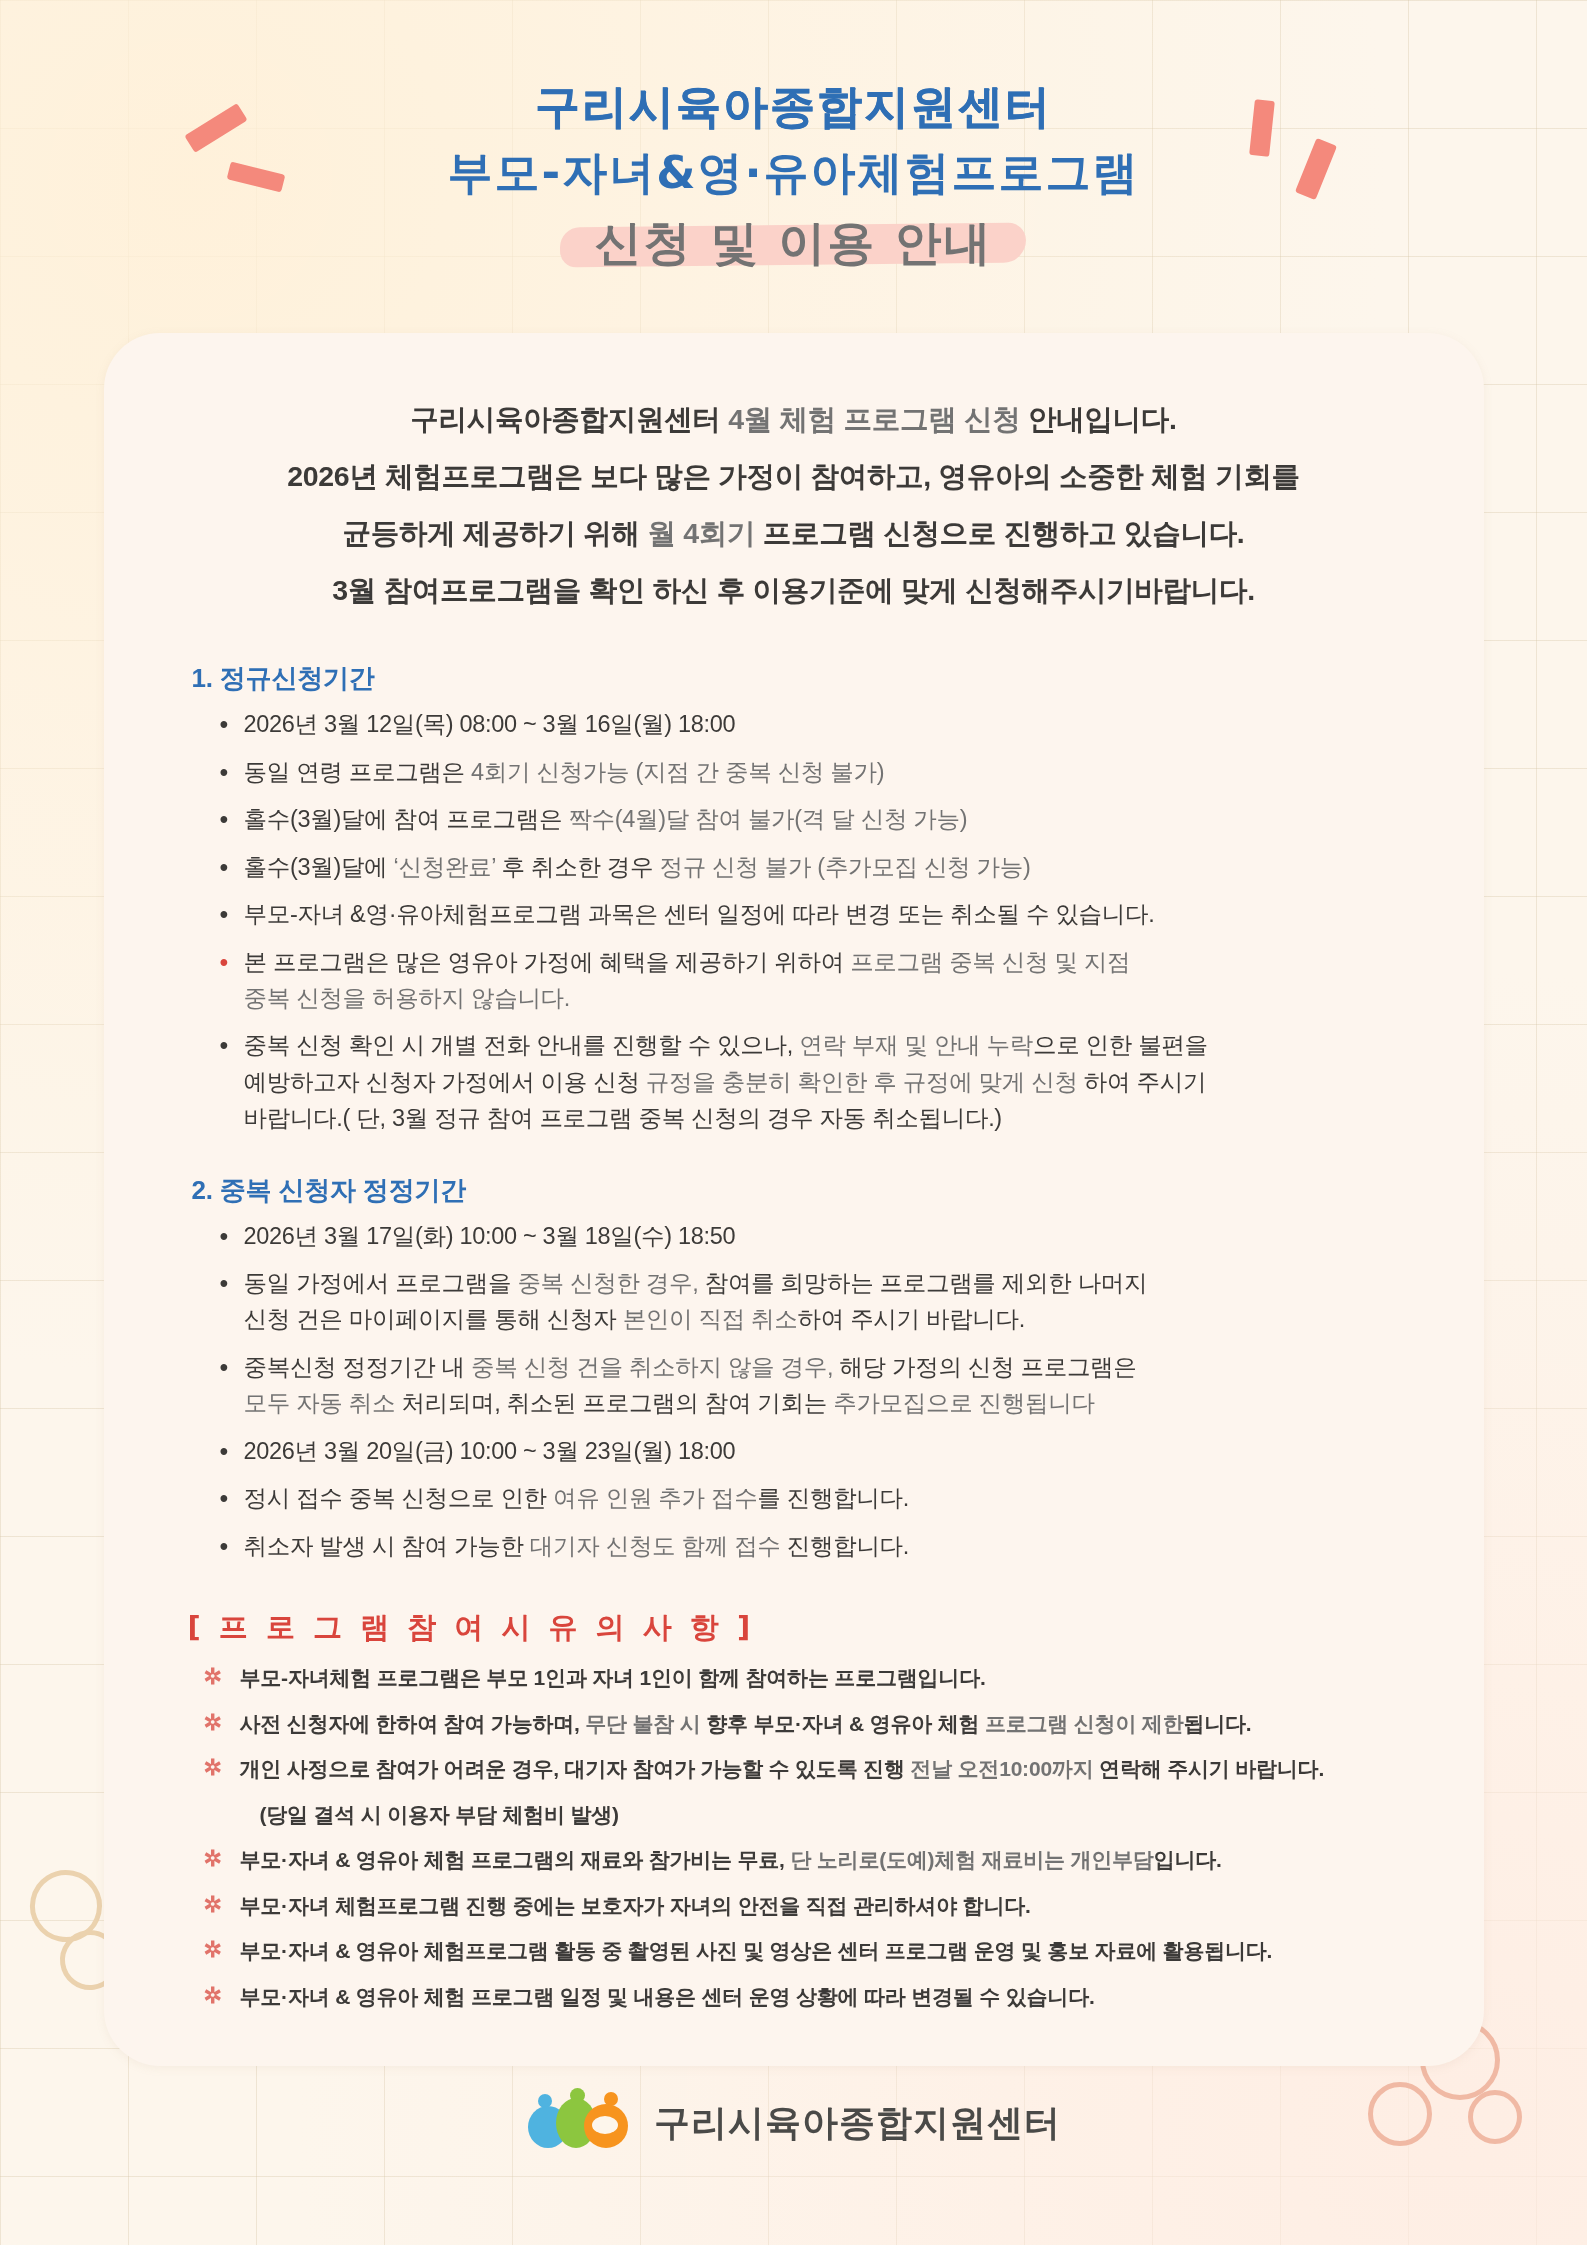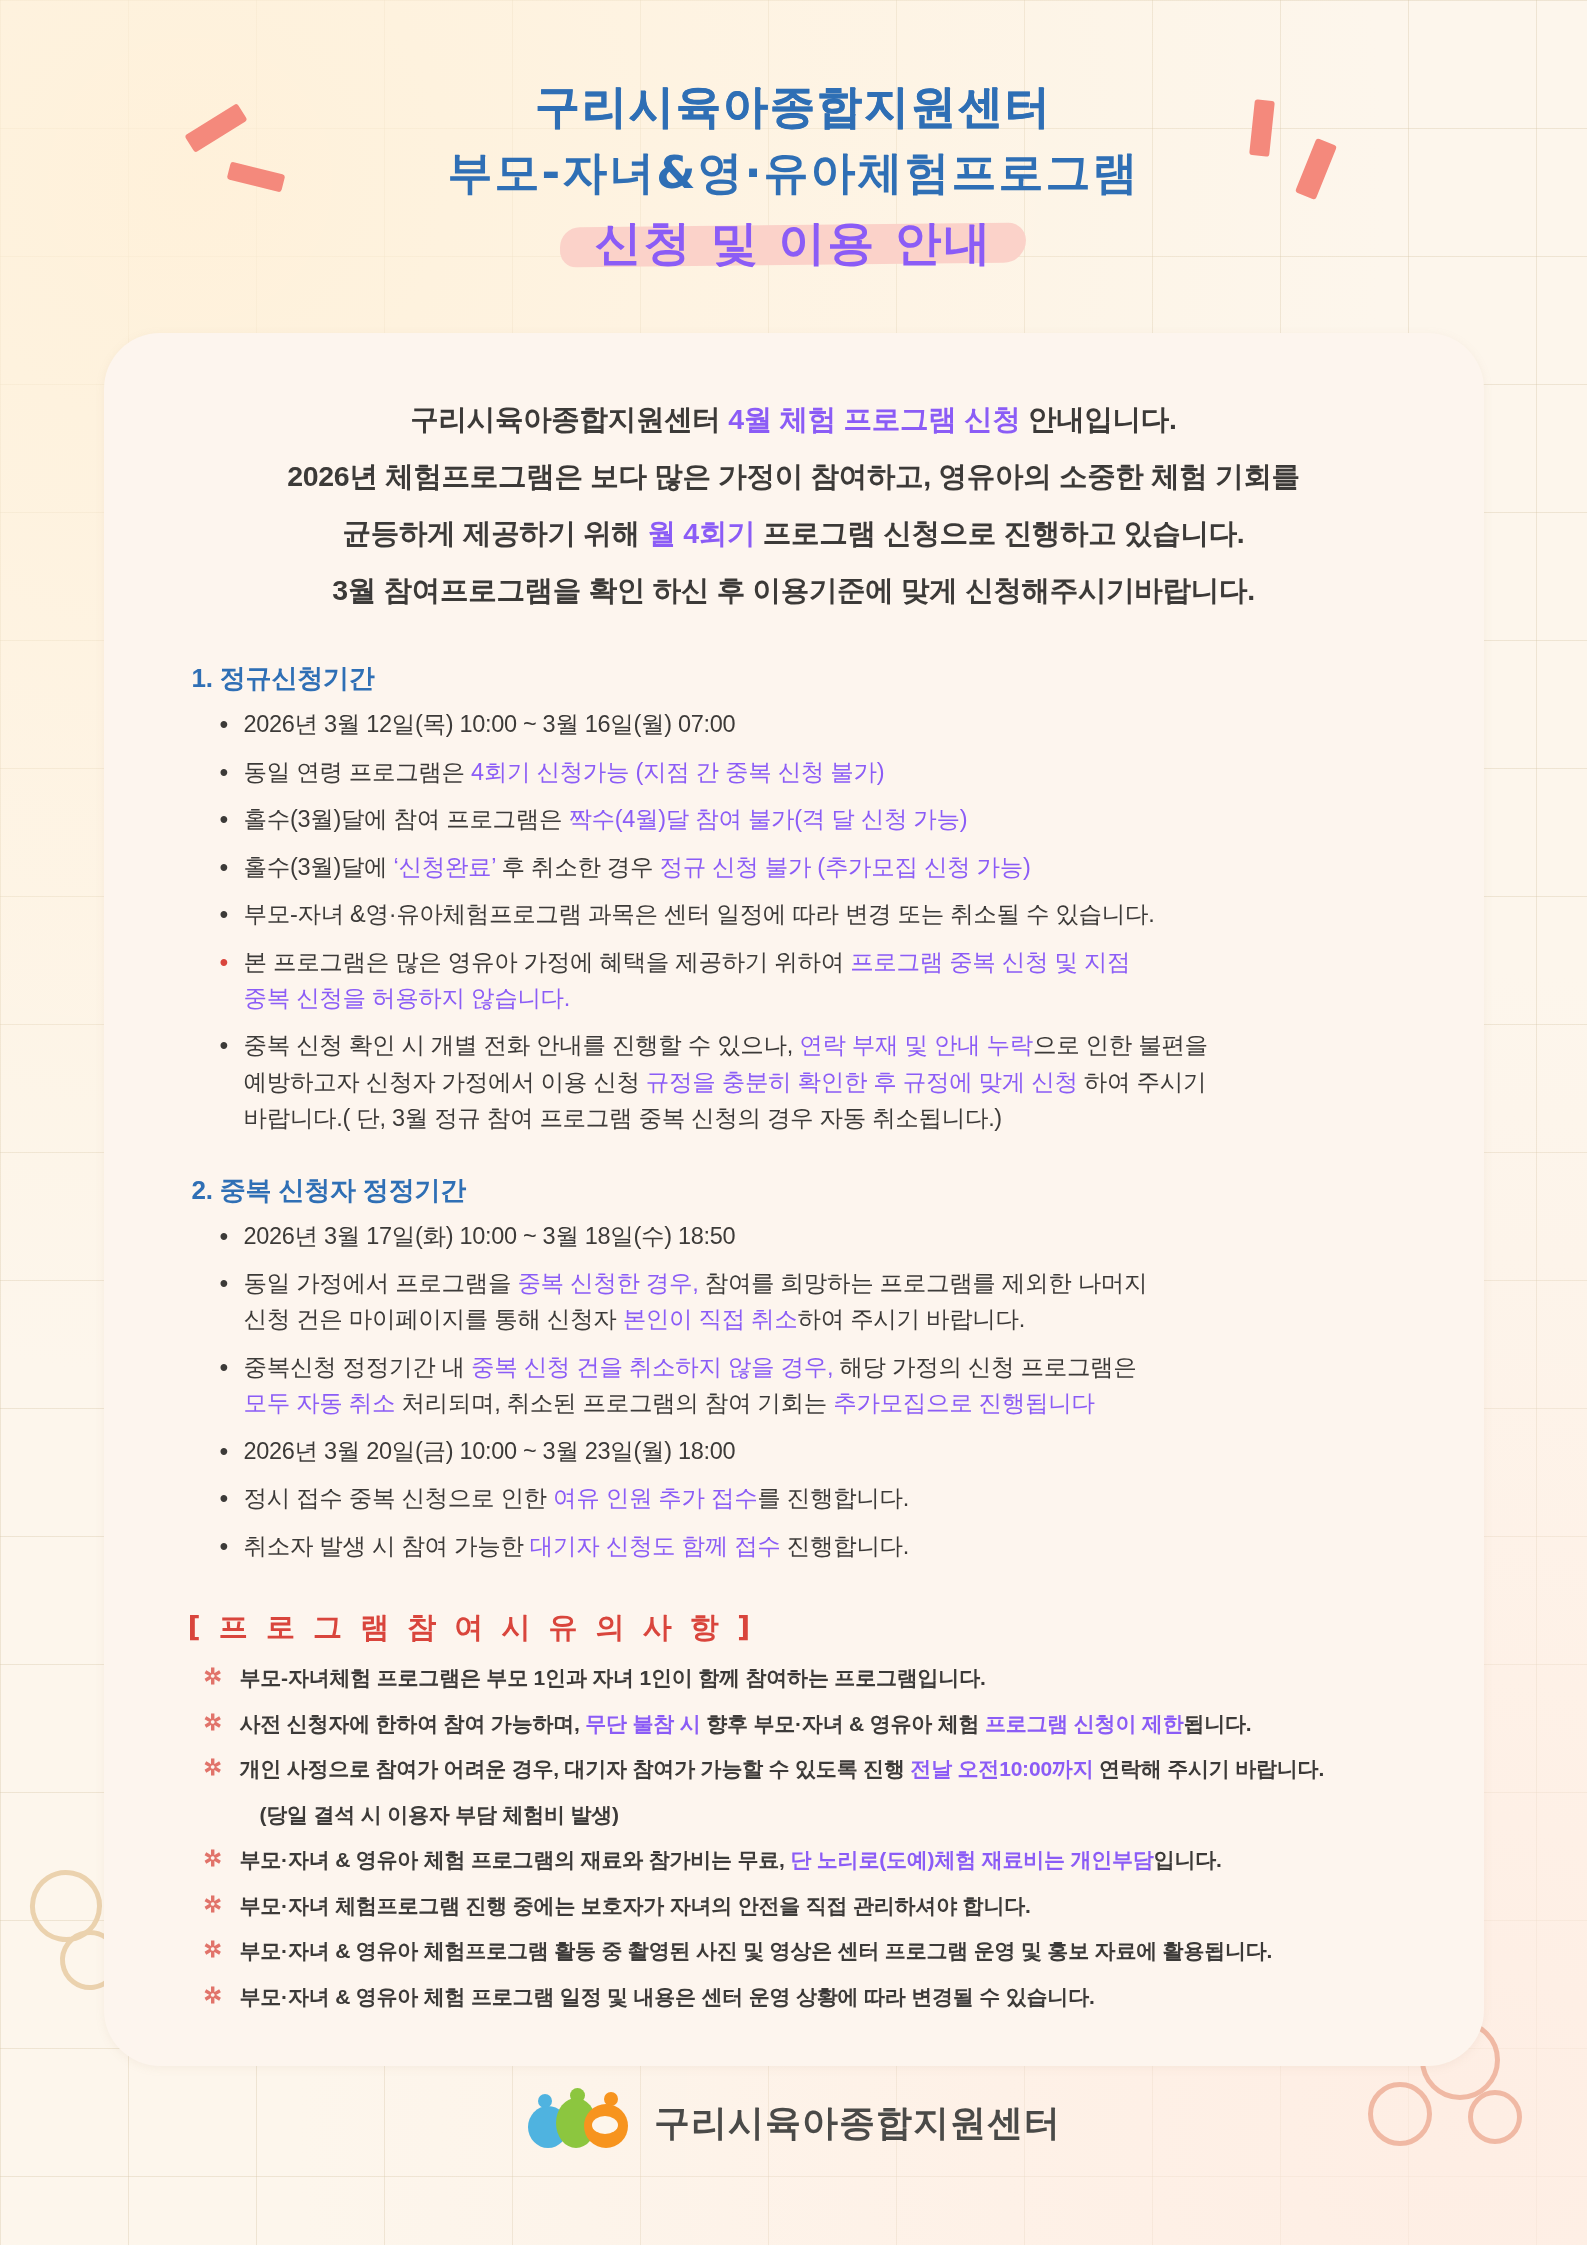--- a/index.html
+++ b/index.html
@@ -67,21 +67,21 @@
     position: absolute;
     left: -8px;
     right: -8px;
     top: 14px;
     bottom: 10px;
     background: #fbd2c9;
     border-radius: 30px 26px 34px 24px;
     z-index: -1;
     transform: rotate(-0.6deg);
   }
-  .c-r { color: #8b5cf6; }
+  .c-r { color: #737373; }
 
   
   .spark {
     position: absolute;
     background: #f4897c;
     border-radius: 3px;
   }
   .s1 { left: 185px; top: 118px; width: 62px; height: 20px; transform: rotate(-32deg); }
   .s2 { left: 228px; top: 168px; width: 56px; height: 18px; transform: rotate(14deg); }
   .s3 { left: 1252px; top: 100px; width: 20px; height: 56px; transform: rotate(6deg); }
@@ -254,21 +254,21 @@
     <p>2026년 체험프로그램은 보다 많은 가정이 참여하고, 영유아의 소중한 체험 기회를</p>
     <p>
       <span>균등하게 제공하기 위해 </span><span class="c-r">월 4회기</span><span> 프로그램 신청으로 진행하고 있습니다.</span>
     </p>
     <p>3월 참여프로그램을 확인 하신 후 이용기준에 맞게 신청해주시기바랍니다.</p>
   </div>
 
   <div id="sections-root">
       <div class="sec-title first">1. 정규신청기간</div>
       <ul class="bullets">
-        <li>2026년 3월 12일(목) 10:00 ~ 3월 16일(월) 07:00</li>
+        <li>2026년 3월 12일(목) 08:00 ~ 3월 16일(월) 18:00</li>
         <li>동일 연령 프로그램은 <span class="c-r">4회기 신청가능 (지점 간 중복 신청 불가)</span></li>
         <li>홀수(3월)달에  참여 프로그램은  <span class="c-r">짝수(4월)달 참여 불가(격 달 신청 가능)</span></li>
         <li>홀수(3월)달에 <span class="c-r">‘신청완료’</span> 후 취소한 경우 <span class="c-r">정규 신청 불가 (추가모집 신청 가능)</span></li>
         <li>부모-자녀 &amp;영·유아체험프로그램 과목은 센터 일정에 따라 변경 또는 취소될 수 있습니다.</li>
         <li class="red-dot">본 프로그램은 많은 영유아 가정에 혜택을 제공하기 위하여 <span class="c-r">프로그램 중복 신청 및 지점<br>중복 신청을 허용하지 않습니다.</span></li>
         <li>중복 신청 확인 시 개별 전화 안내를 진행할 수 있으나, <span class="c-r">연락 부재 및 안내 누락</span>으로 인한 불편을<br>예방하고자 신청자 가정에서 이용 신청 <span class="c-r">규정을 충분히 확인한 후 규정에 맞게 신청</span> 하여 주시기<br>바랍니다.( 단, 3월 정규 참여 프로그램 중복 신청의 경우 자동 취소됩니다.)</li>
       </ul>
       <div class="sec-title">2. 중복 신청자 정정기간</div>
       <ul class="bullets">
         <li>2026년 3월 17일(화) 10:00 ~ 3월 18일(수) 18:50</li>

